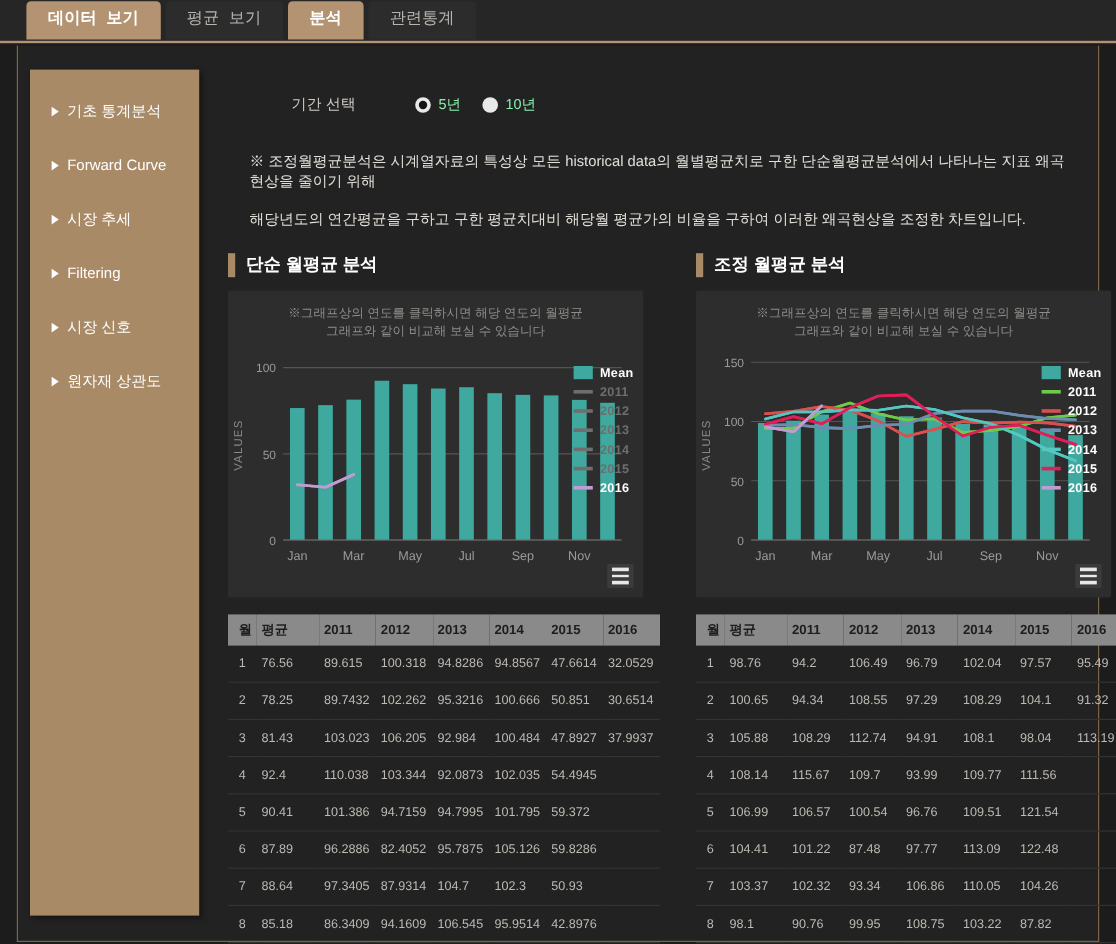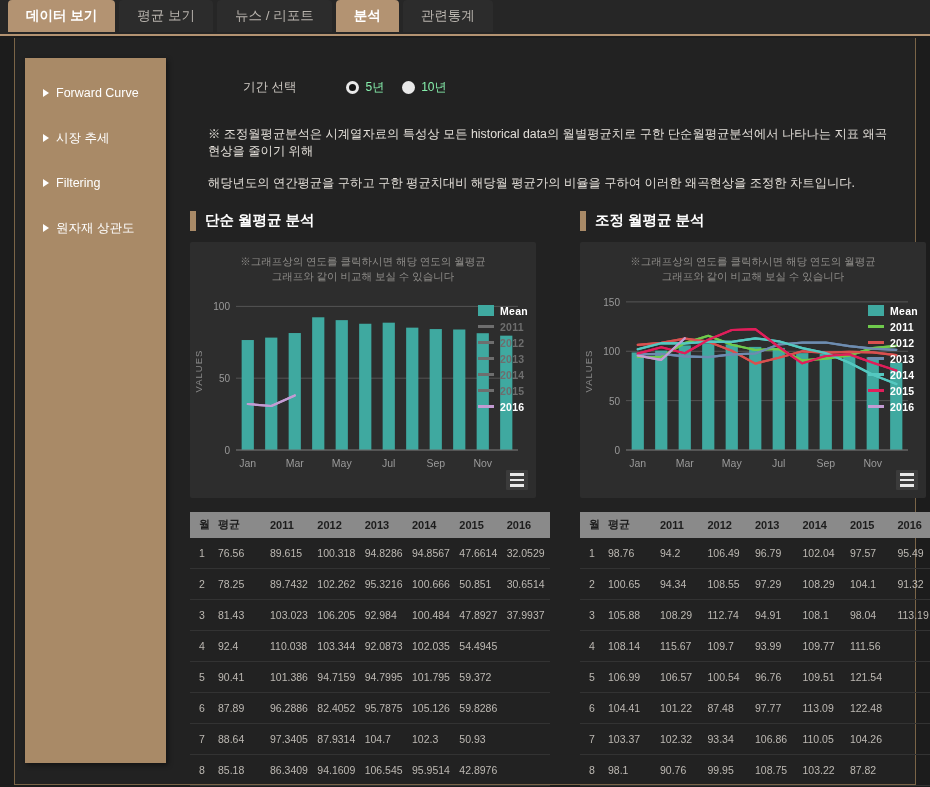--- a/index.html
+++ b/index.html
@@ -9,23 +9,24 @@
     background: #1a1a1a;
     font-family: "Liberation Sans", sans-serif;
     overflow: hidden;
   }
   #app { position: relative; width: 930px; height: 787px; background: #1c1c1c; }
 
   
   .tabbar {
     position: absolute; left: 0; top: 0; width: 930px; height: 36px;
     background: #262626;
-    display: flex; align-items: flex-start;
-    padding-left: 8px;
+    display: flex; align-items: center;
+    padding-left: 22px;
     border-bottom: 2px solid #b39372;
+    font-family: Liberation Mono, monospace;
   }
   .tab {
     height: 32px; line-height: 32px;
     padding: 0 18px;
     font-size: 13.5px; color: #b9b4ae;
     background: #2c2c2c;
     border-radius: 4px 4px 0 0;
     margin-right: 4px;
     cursor: pointer;
     white-space: nowrap;
@@ -140,39 +141,46 @@
   .tbl th:nth-child(2), .tbl td:nth-child(2) { width: 52px; }
 </style>
 </head>
 <body>
 
 <div id="app">
 
   <div class="tabbar" id="tabbar">
       <div class="tab active">데이터 보기</div>
       <div class="tab">평균 보기</div>
-      <div class="tab">뉴스 / 리포트</div>
       <div class="tab active">분석</div>
       <div class="tab">관련통계</div>
     </div>
 
   <div class="frame">
 
     <div class="sidebar" id="sidebar">
         <div class="side-item">
           <span class="caret"></span>
+          <span class="label">기초 통계분석</span>
+        </div>
+        <div class="side-item">
+          <span class="caret"></span>
           <span class="label">Forward Curve</span>
         </div>
         <div class="side-item">
           <span class="caret"></span>
           <span class="label">시장 추세</span>
         </div>
         <div class="side-item">
           <span class="caret"></span>
           <span class="label">Filtering</span>
+        </div>
+        <div class="side-item">
+          <span class="caret"></span>
+          <span class="label">시장 신호</span>
         </div>
         <div class="side-item">
           <span class="caret"></span>
           <span class="label">원자재 상관도</span>
         </div>
       </div>
 
     <div class="main">
 
       <div class="period-row">

